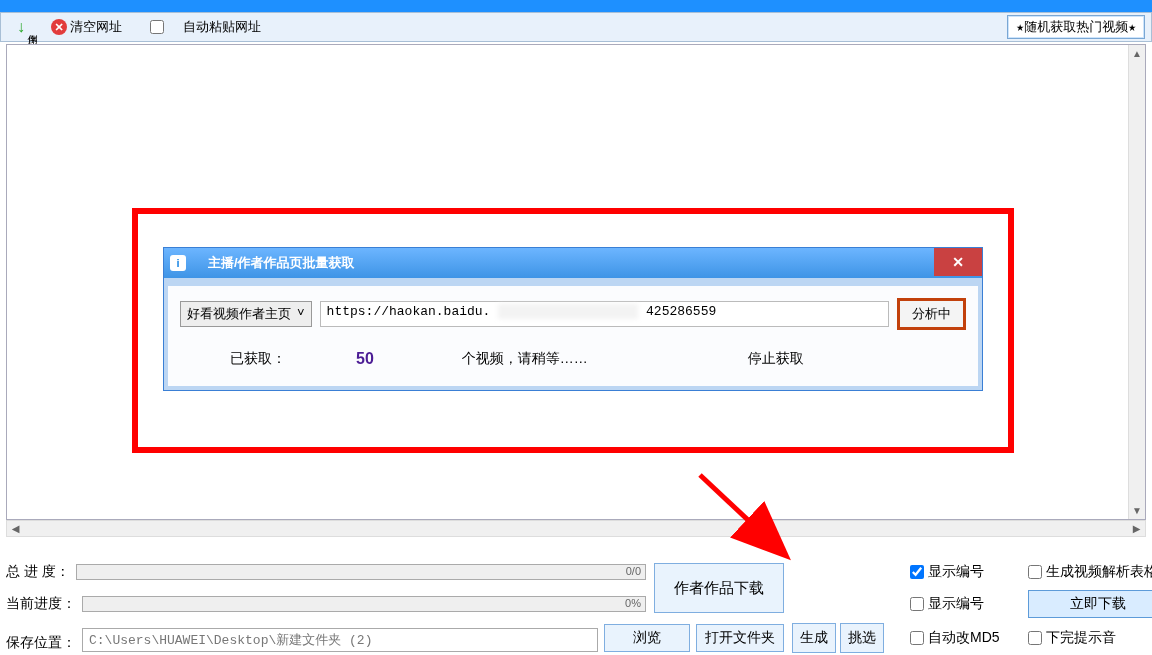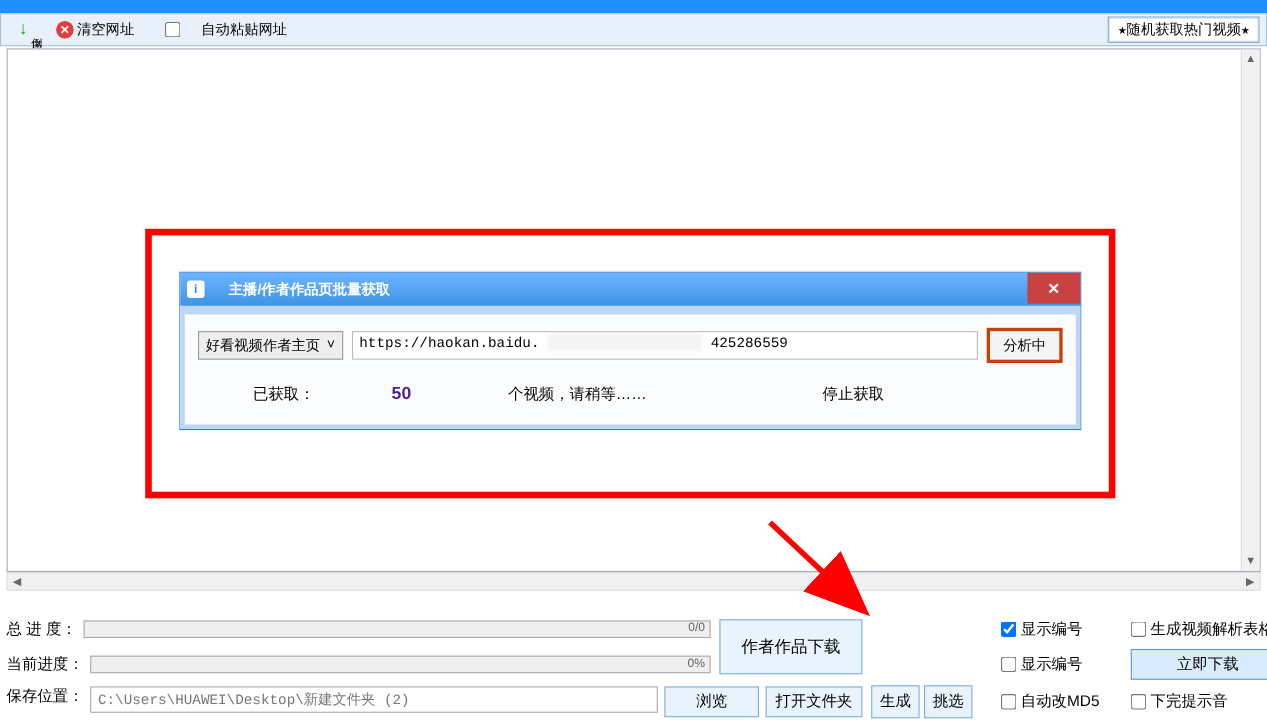--- a/index.html
+++ b/index.html
@@ -142,21 +142,21 @@
     .progress-row { display:flex; align-items:center; gap:6px; grid-column: 1; }
     .progress-bar { flex:1; height: 16px; border:1px solid #aaa; background:#efefef; position:relative; }
     .progress-text { position:absolute; right:4px; top:0; font-size:11px; color:#666;}
     .btn {
       border: 1px solid #7faee0; background: #e9f3fd;
       padding: 4px 8px; font-size: 14px; cursor: pointer;
       text-align:center;
     }
     .btn.big { height: 36px; font-size:15px; grid-row: span 1;}
     .btn.download { background:#d9ecff; border-color:#5d9bd9;}
-    .save-row { display:flex; align-items:flex-start; gap:6px; grid-column:1 / span 2;}
+    .save-row { display:flex; align-items:flex-end; gap:6px; grid-column:1 / span 2;}
     .path-input {
       flex:1; border:1px solid #aaa; height:24px; padding:2px 6px;
       font-family:"Courier New",monospace; color:#777; background:#fff;
       font-size:13px;
     }
     .mini-btns { display:flex; gap:4px; }
     .mini-btn { border:1px solid #7faee0; background:#e9f3fd; padding:5px 7px; font-size:14px; cursor:pointer;}
     .cb { display:flex; align-items:center; gap:4px; font-size:14px;}
     input[type=checkbox]{ width:14px;height:14px;}
     .btn.browse { padding:4px 28px;}

